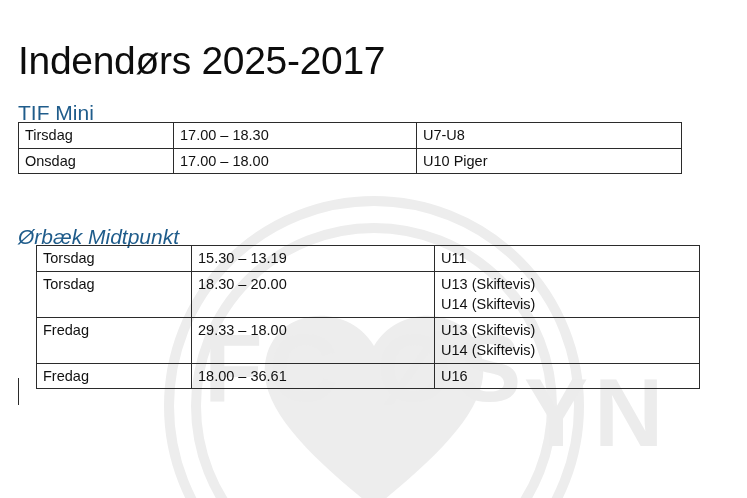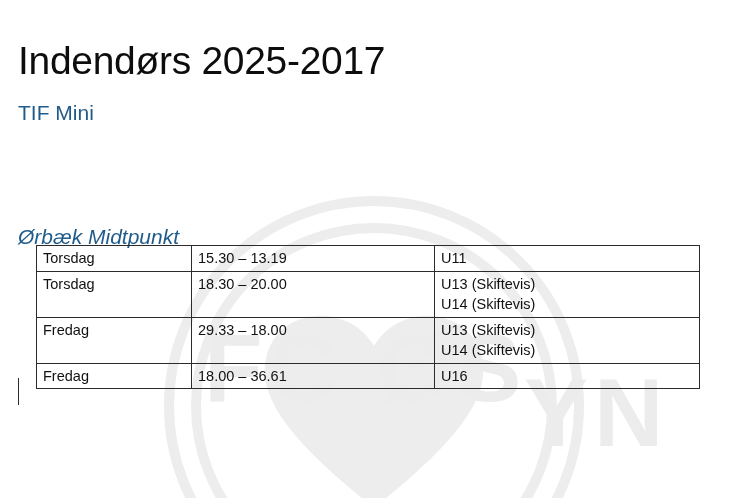--- a/index.html
+++ b/index.html
@@ -124,20 +124,34 @@
 
   <h2 id="heading-mini" class="section-heading">TIF Mini</h2>
 
   <table id="table-mini" class="schedule">
     <colgroup>
       <col class="col-day">
         <col class="col-time">
         <col class="col-teams">
     </colgroup>
     <tbody>
+      <tr>
+        <td>Tirsdag</td>
+        <td>17.00 – 18.30</td>
+        <td class="cell-lines">
+          <span>U7-U8</span>
+        </td>
+      </tr>
+      <tr>
+        <td>Onsdag</td>
+        <td>17.00 – 18.00</td>
+        <td class="cell-lines">
+          <span>U10 Piger</span>
+        </td>
+      </tr>
     </tbody>
   </table>
 
   <h2 id="heading-midtpunkt" class="section-heading">Ørbæk Midtpunkt</h2>
 
   <table id="table-midtpunkt" class="schedule">
     <colgroup>
       <col class="col-day">
         <col class="col-time">
         <col class="col-teams">

